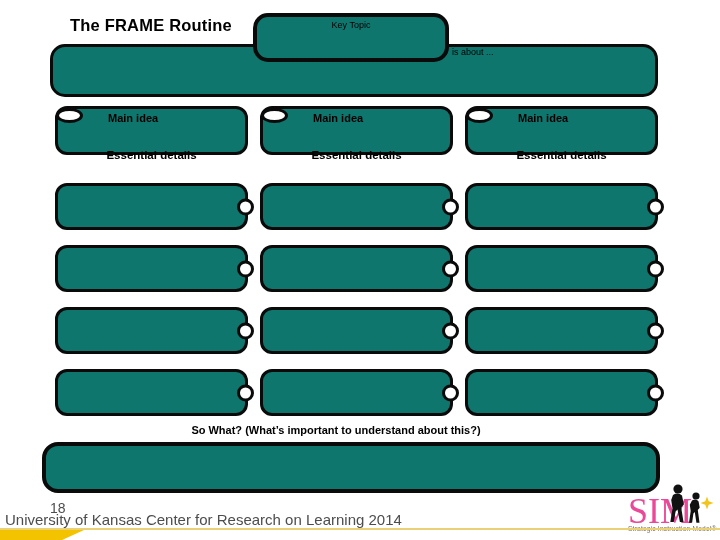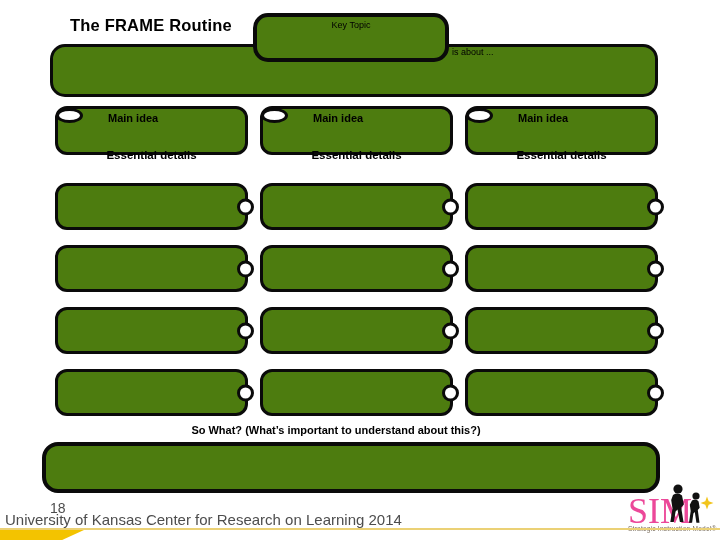--- a/index.html
+++ b/index.html
@@ -1,20 +1,20 @@
 <!DOCTYPE html>
 <html><head>
 <meta charset="utf-8">
 <style>
   html,body{margin:0;padding:0;background:#fff;}
   .slide{
     position:relative;width:720px;height:540px;background:#fff;overflow:hidden;
     font-family:"Liberation Sans",sans-serif;color:#000;
   }
-  .box{position:absolute;background:#4d7c0f;border:3px solid #0a0a0a;border-radius:12px;box-sizing:border-box;}
+  .box{position:absolute;background:#0f766e;border:3px solid #0a0a0a;border-radius:12px;box-sizing:border-box;}
 
   .title{position:absolute;left:70px;top:16px;font-size:16.5px;font-weight:bold;letter-spacing:0.2px;}
 
   .wide-box{left:50px;top:44px;width:608px;height:53px;border-width:3.5px;border-radius:15px;z-index:1;}
   .is-about{position:absolute;left:452px;top:47px;font-size:9px;z-index:2;}
   .key-topic-box{left:253px;top:13px;width:196px;height:49px;border-width:4px;border-radius:15px;z-index:3;}
   .key-topic-label{text-align:center;padding-top:3px;font-size:9px;}
 
   .main-idea-box{top:106px;width:193px;height:49px;}
   .oval{position:absolute;left:-2px;top:-1px;width:27px;height:15px;background:#fff;border:3px solid #0a0a0a;border-radius:50%;box-sizing:border-box;}

